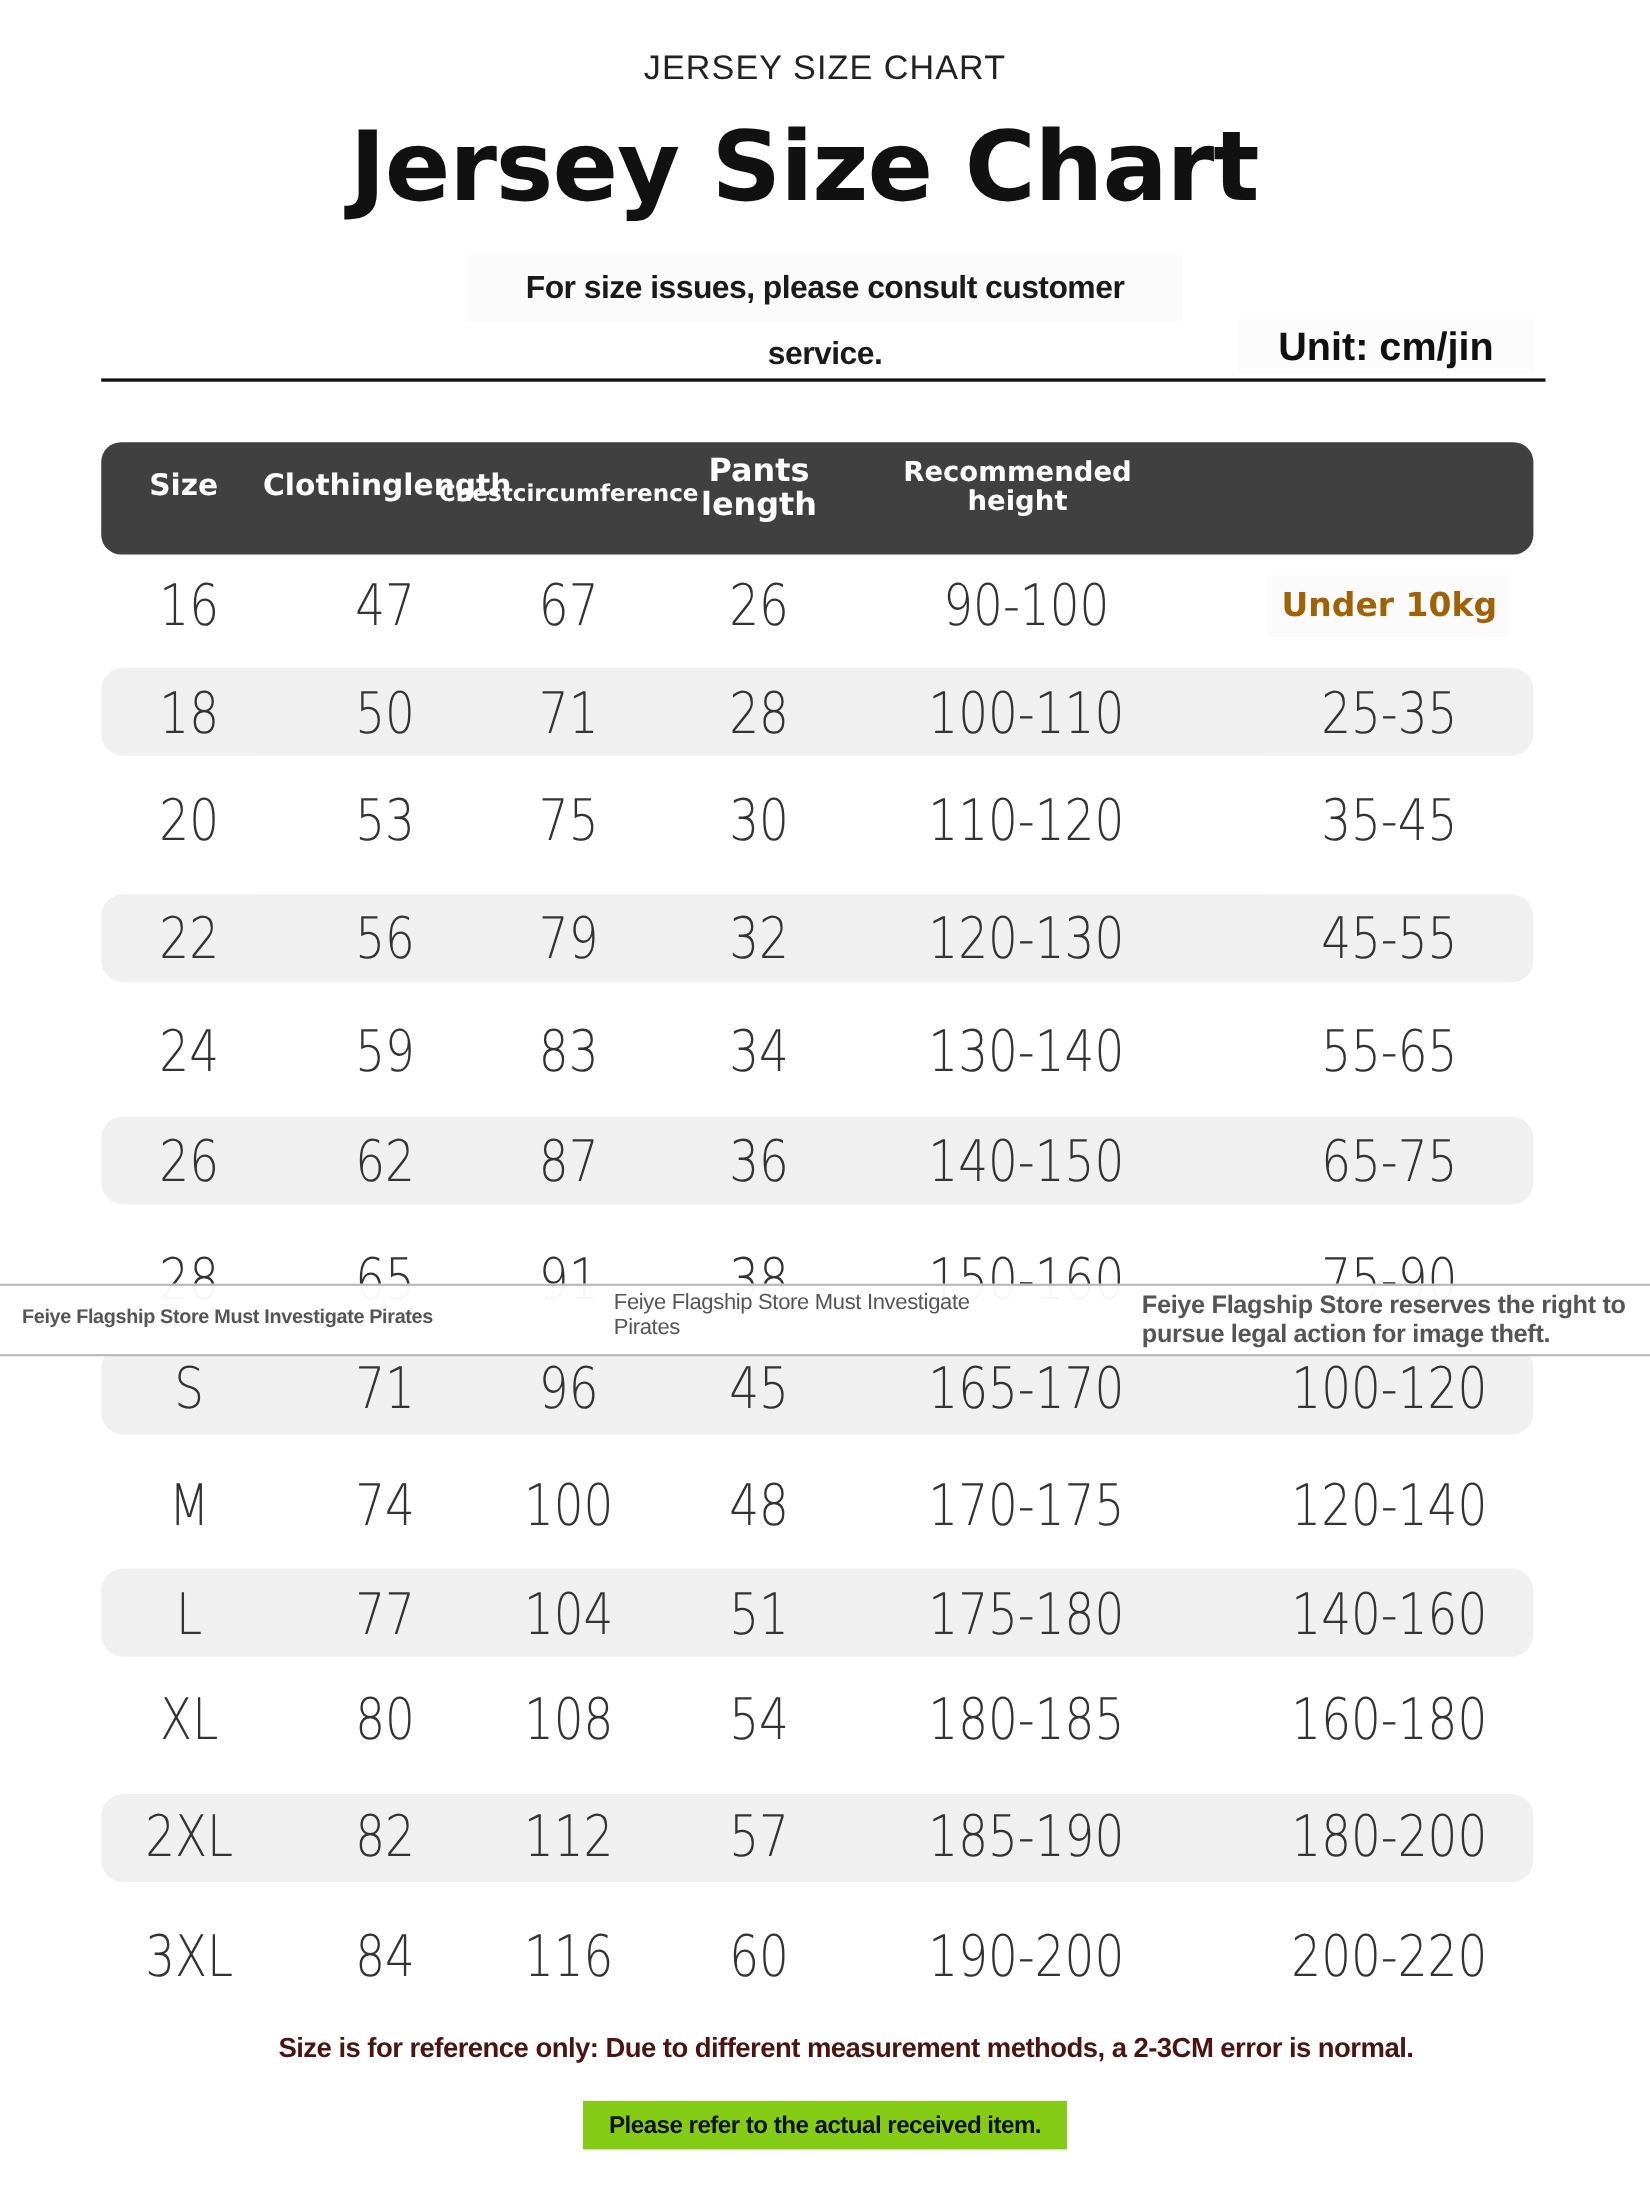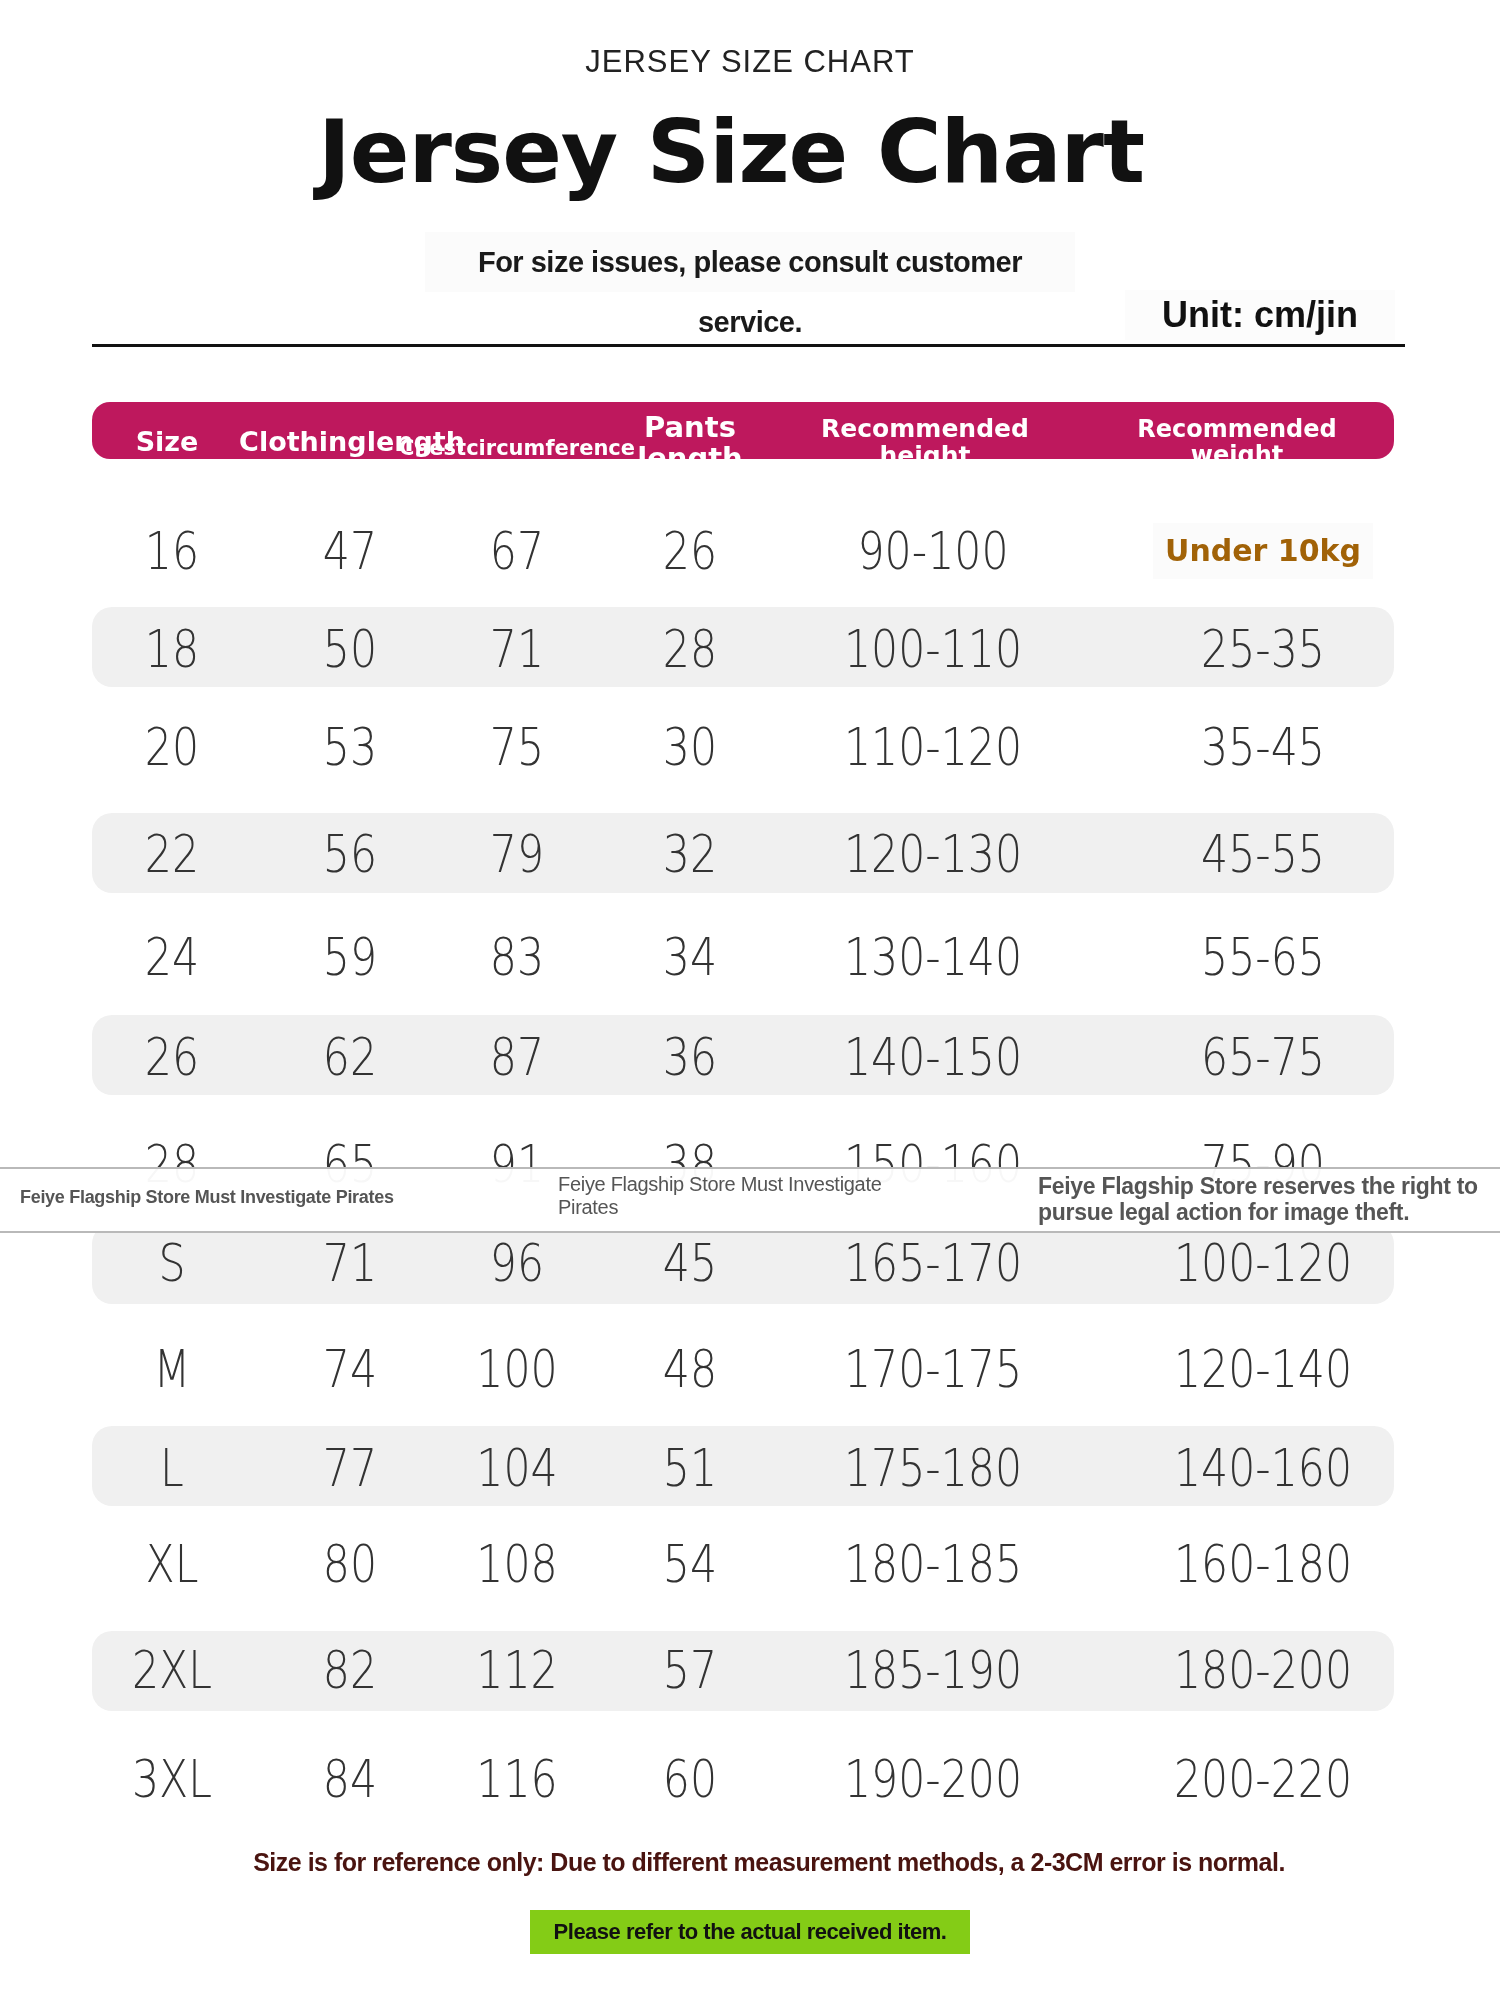--- a/index.html
+++ b/index.html
@@ -3,21 +3,21 @@
 <meta charset="utf-8">
 <style>
   html, body { margin: 0; padding: 0; background: #ffffff; }
   body { width: 1500px; height: 1995px; position: relative; overflow: hidden; font-family: "Liberation Sans", sans-serif; color: #222; }
   .abs { position: absolute; }
   .small-title { left: 0; width: 1500px; top: 44px; text-align: center; font-size: 31px; letter-spacing: 1px; color: #222; font-family: "Liberation Sans", sans-serif; }
   .big-title { left: 0; width: 1462px; top: 100px; text-align: center; font-size: 88px; font-weight: bold; color: #111; letter-spacing: -1px; font-family: "DejaVu Sans", sans-serif; }
   .subtitle { left: 425px; width: 650px; top: 232px; height: 60px; line-height: 60px; text-align: center; font-size: 29px; font-weight: bold; color: #1a1a1a; background: #fbfbfb; letter-spacing: -0.5px; }
   .unit { left: 1125px; width: 270px; top: 290px; height: 50px; line-height: 50px; text-align: center; font-size: 36px; font-weight: bold; color: #111; background: #fcfcfc; }
   .rule { left: 92px; width: 1313px; top: 344px; height: 3px; background: #111; }
-  .header { left: 92px; width: 1302px; top: 402px; height: 57px; background: #be185d; border-radius: 18px; color: #fff; }
+  .header { left: 92px; width: 1302px; top: 402px; height: 102px; background: #404040; border-radius: 18px; color: #fff; }
   .hcell { position: absolute; top: 0; height: 81px; display: flex; align-items: center; justify-content: center; text-align: center; font-weight: bold; line-height: 1.05; font-family: "DejaVu Sans", sans-serif; }
   .band { left: 92px; width: 1302px; height: 80px; background: #f0f0f0; border-radius: 20px; }
   .row { left: 0; width: 1500px; height: 80px; }
   .cell { position: absolute; top: 0; height: 80px; line-height: 80px; text-align: center; font-size: 52px; color: #333; font-family: "DejaVu Sans", sans-serif; font-weight: 200; transform: scaleX(0.82); }
   .cell.c0 { left: 92px; width: 160px; }
   .cell.c1 { left: 270px; width: 160px; }
   .cell.c2 { left: 437px; width: 160px; }
   .cell.c3 { left: 610px; width: 160px; }
   .cell.c4 { left: 793px; width: 280px; }
   .cell.c5 { left: 1123px; width: 280px; }
@@ -46,23 +46,20 @@
   </div>
   <div class="hcell" style="left:345px;width:160px;font-size:21px;padding-top:6px;">
     <span>Chest</span>
     <span>circumference</span>
   </div>
   <div class="hcell" style="left:513px;width:170px;font-size:29px;">
     <span>Pants length</span>
   </div>
   <div class="hcell" style="left:688px;width:290px;font-size:25px;">
     <span>Recommended height</span>
-  </div>
-  <div class="hcell" style="left:1000px;width:290px;font-size:24px;">
-    <span>Recommended weight</span>
   </div>
 </div>
 
 <div class="abs band" style="top:607px;"></div>
 <div class="abs band" style="top:813px;"></div>
 <div class="abs band" style="top:1015px;"></div>
 <div class="abs band" style="top:1224px;"></div>
 <div class="abs band" style="top:1426px;"></div>
 <div class="abs band" style="top:1631px;"></div>
 

